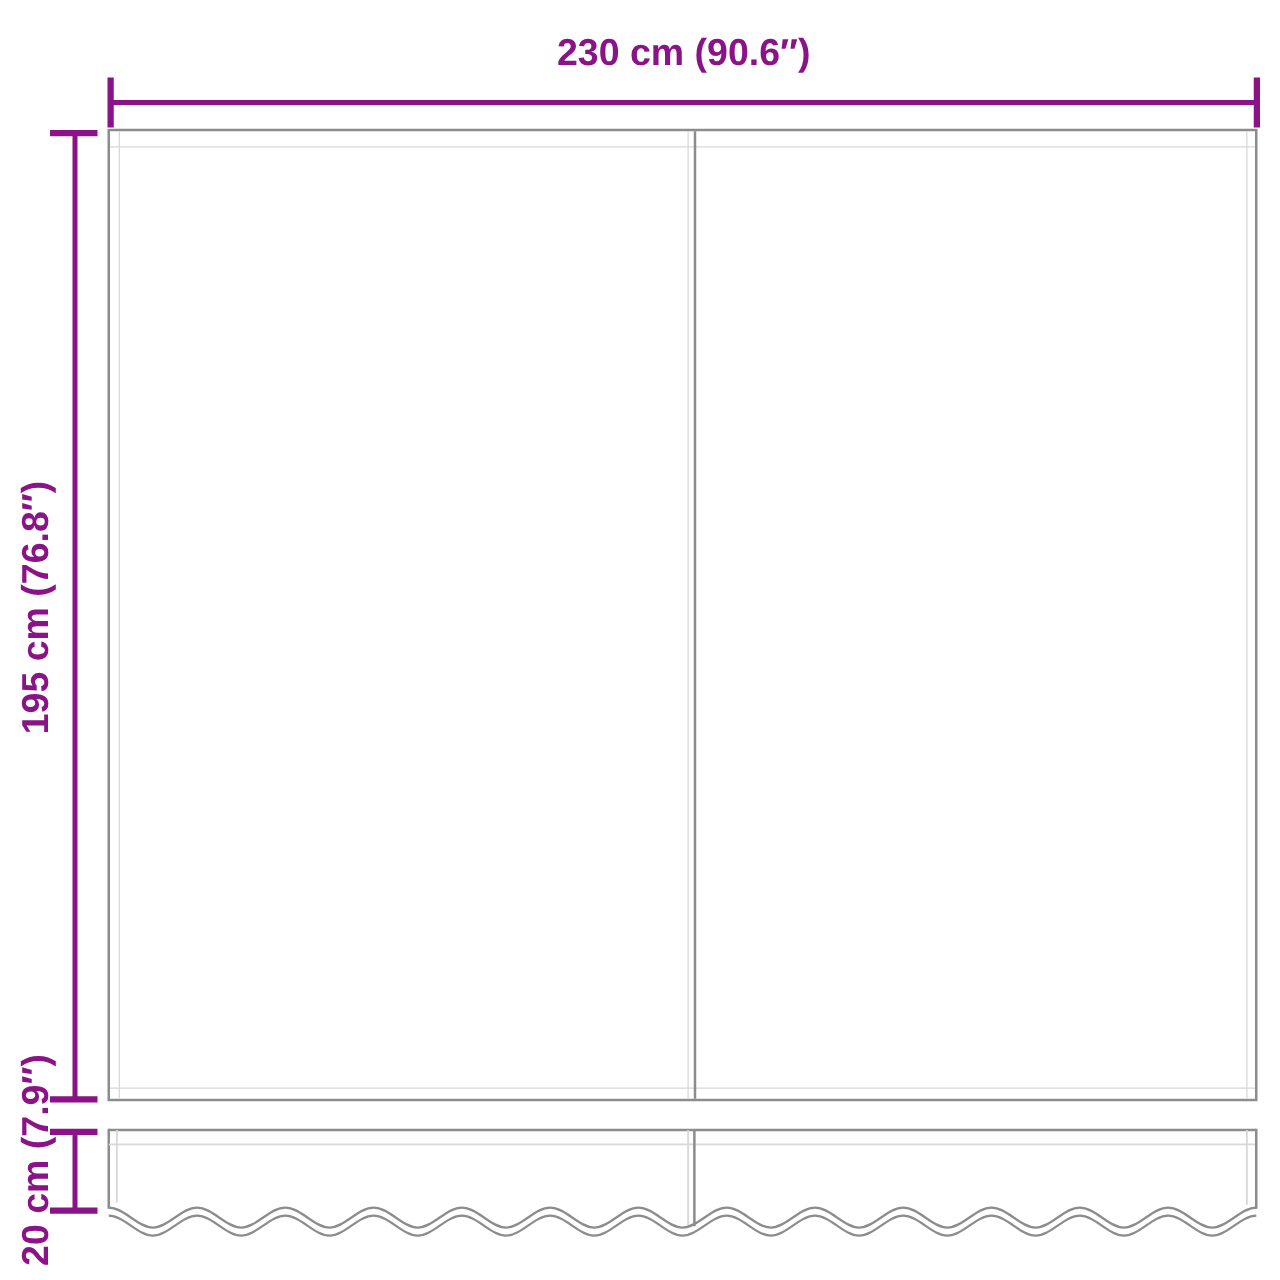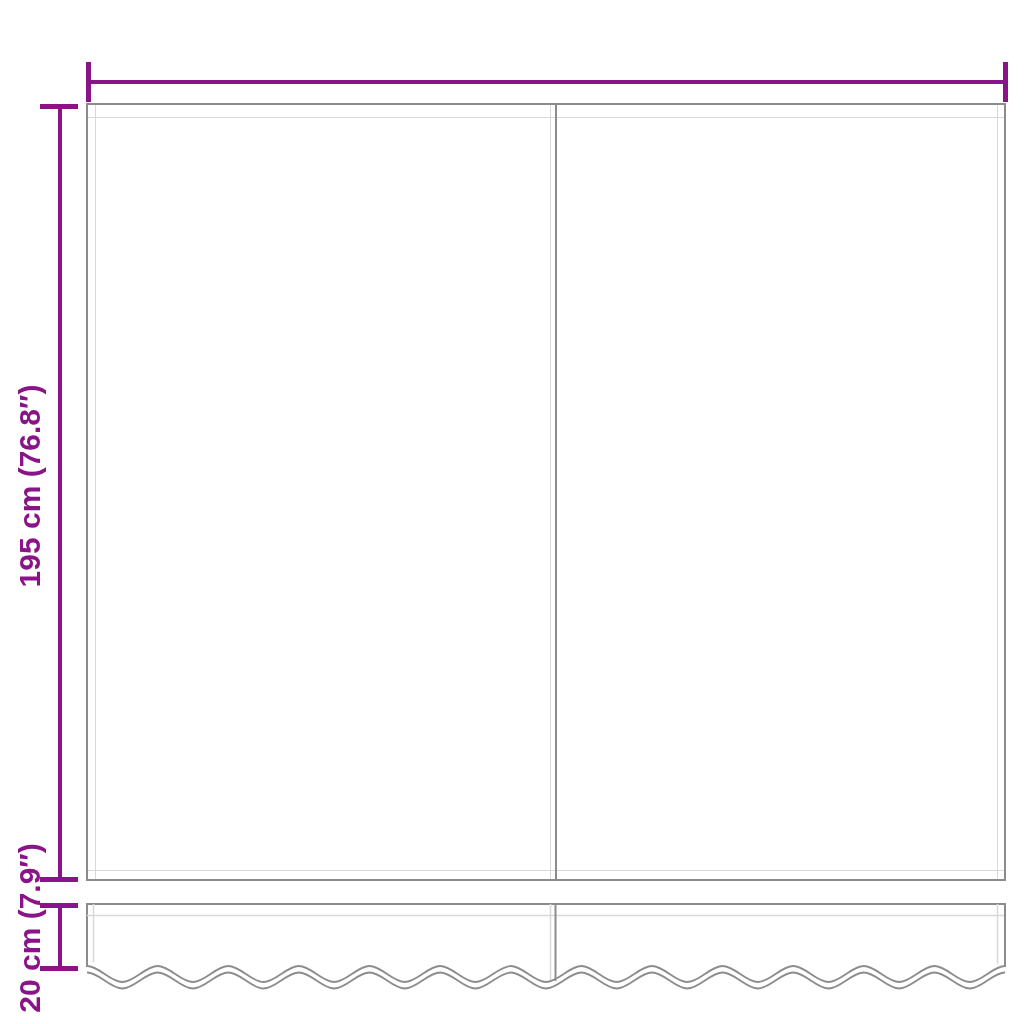--- a/index.html
+++ b/index.html
@@ -29,20 +29,21 @@
   .sv-dark { stroke:var(--outline,#8C8C8C); fill:none; }
   .sv-seam { stroke:var(--seam,#D8D8D8); stroke-width:1.5; fill:none; }
   .w2 { stroke-width:2; }
   .w15 { stroke-width:1.8; }
 </style>
 </head>
 <body>
 
 <div class="canvas">
 
+  <div class="dim-label dim-label-top">230 cm (90.6″)</div>
   <div class="dim" style="left:88px; top:80px; width:918px; height:4px;"></div>
   <div class="dim" style="left:86px; top:62px; width:5px; height:40px;"></div>
   <div class="dim" style="left:1003px; top:62px; width:5px; height:40px;"></div>
 
   <div class="dim-label rot" style="left:29px; top:486px;">195 cm (76.8″)</div>
   <div class="dim" style="left:58px; top:106px; width:4px; height:773px;"></div>
   <div class="dim" style="left:40px; top:104px; width:38px; height:5px;"></div>
   <div class="dim" style="left:40px; top:877px; width:38px; height:5px;"></div>
 
   <div class="dim-label rot" style="left:29px; top:928px;">20 cm (7.9″)</div>

